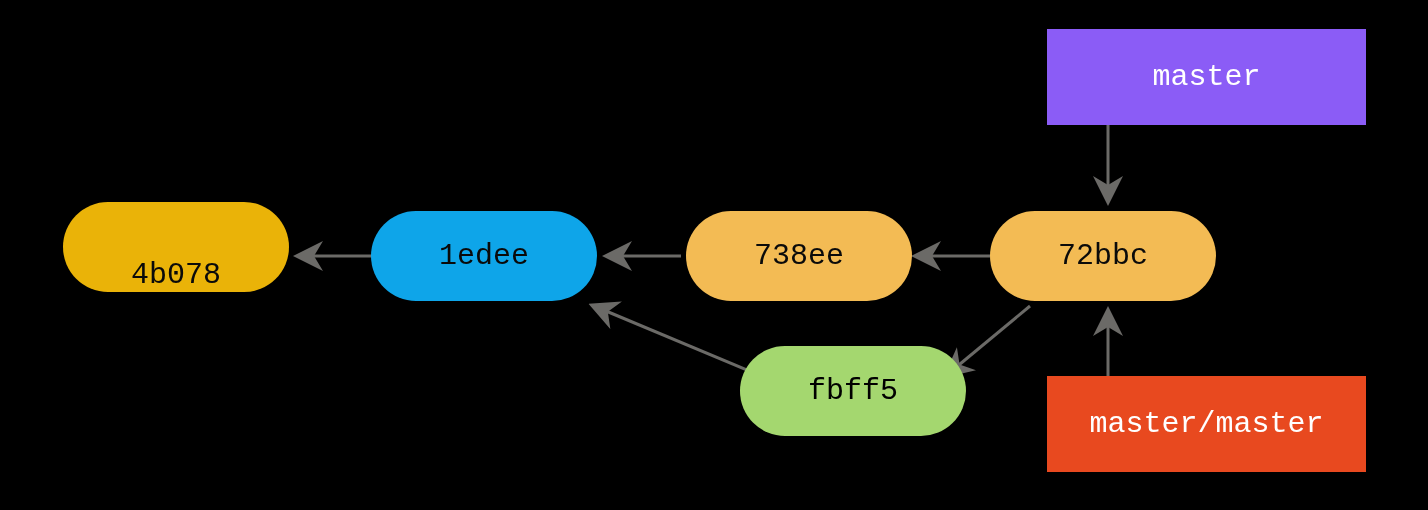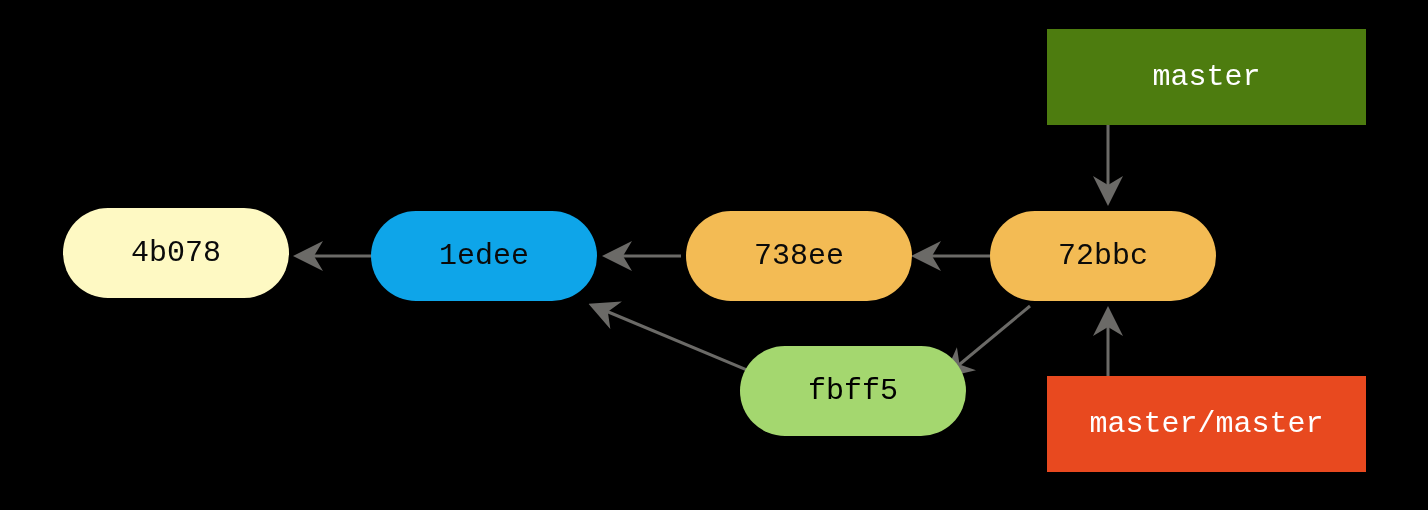--- a/index.html
+++ b/index.html
@@ -61,41 +61,41 @@
 
     <line x1="766" y1="378" x2="594" y2="306" stroke="#6B6A67" stroke-width="3" marker-end="url(#arrowhead)"></line>
 
     <line x1="1030" y1="306" x2="948" y2="374" stroke="#6B6A67" stroke-width="3" marker-end="url(#arrowhead)"></line>
 
     <line x1="1108" y1="125" x2="1108" y2="200" stroke="#6B6A67" stroke-width="3" marker-end="url(#arrowhead)"></line>
 
     <line x1="1108" y1="376" x2="1108" y2="312" stroke="#6B6A67" stroke-width="3" marker-end="url(#arrowhead)"></line>
   </svg>
 
-  <div class="node commit" style="left:63px; top:208px; width:226px; background:#fef9c3; color:#0A0A0A;">
+  <div class="node commit" style="left:63px; top:202px; width:226px; background:#eab308; color:#0A0A0A;align-items:flex-end;">
     <span>4b078</span>
   </div>
 
   <div class="node commit" style="left:371px; top:211px; width:226px; background:#0ea5e9; color:#0A0A0A;">
     <span>1edee</span>
   </div>
 
   <div class="node commit" style="left:686px; top:211px; width:226px; background:#F3BB54; color:#0A0A0A;">
     <span>738ee</span>
   </div>
 
   <div class="node commit" style="left:990px; top:211px; width:226px; background:#F3BB54; color:#0A0A0A;">
     <span>72bbc</span>
   </div>
 
   <div class="node commit" style="left:740px; top:346px; width:226px; background:#A4D76F; color:#000000;">
     <span>fbff5</span>
   </div>
 
-  <div class="node ref" style="left:1047px; top:29px; width:319px; background:#4d7c0f;">
+  <div class="node ref" style="left:1047px; top:29px; width:319px; background:#8b5cf6;">
     <span>master</span>
   </div>
 
   <div class="node ref" style="left:1047px; top:376px; width:319px; background:#E8491F;">
     <span>master/master</span>
   </div>
 
 </div>
 
 </body></html>

